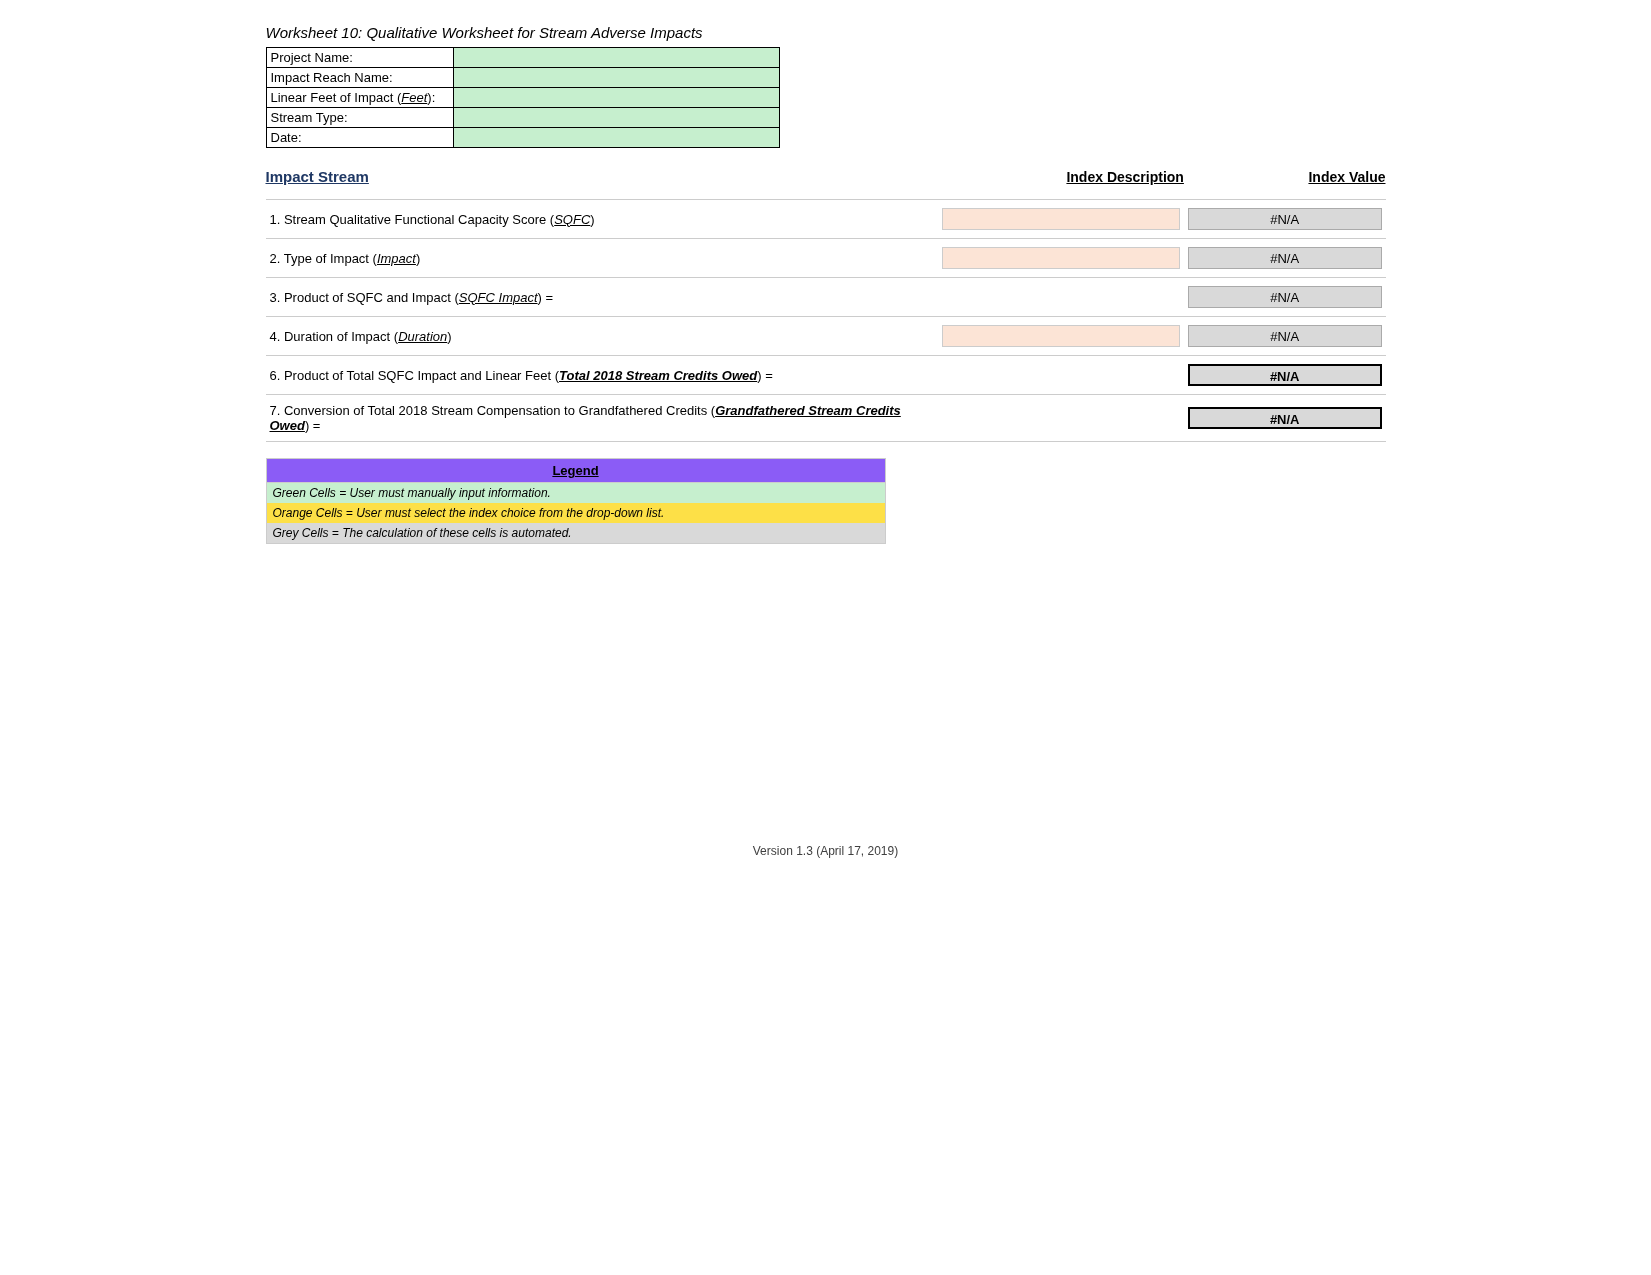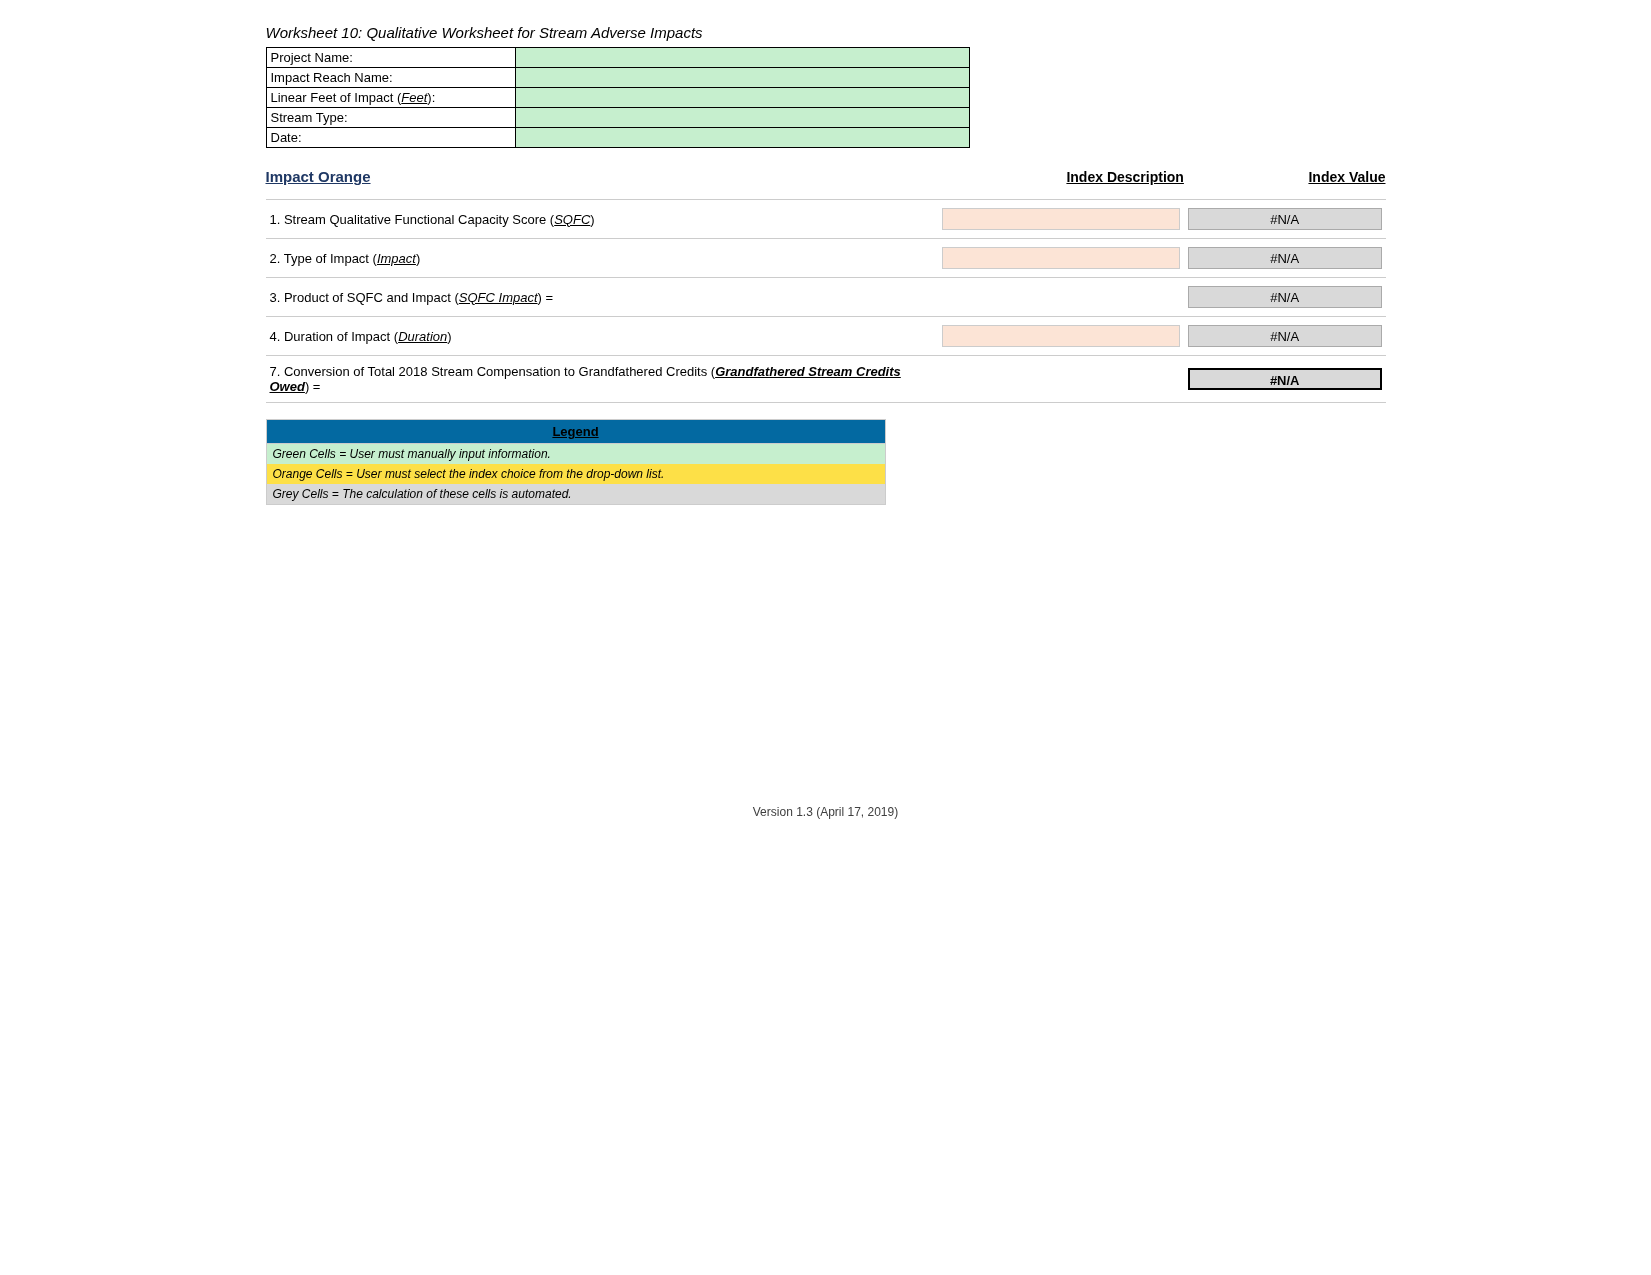--- a/index.html
+++ b/index.html
@@ -20,21 +20,21 @@
       max-width: 1200px;
       margin: 0 auto;
     }
     .worksheet-title {
       font-style: italic;
       font-size: 15px;
       margin-bottom: 6px;
     }
     .header-table {
       border-collapse: collapse;
-      width: 704px;
+      width: 514px;
       margin-bottom: 20px;
     }
     .header-table td {
       border: 1px solid #000;
       padding: 2px 4px;
       font-size: 13px;
     }
     .header-table td.label {
       width: 220px;
       background: #fff;
@@ -123,21 +123,21 @@
     .legend-section {
       width: 620px;
       border: 1px solid #ccc;
     }
     .legend-title {
       text-align: center;
       font-weight: bold;
       text-decoration: underline;
       padding: 4px;
       border-bottom: 1px solid #ccc;
-      background: #0369a1;
+      background: #8b5cf6;
     }
     .legend-row {
       padding: 3px 6px;
       font-size: 12px;
       font-style: italic;
     }
     .legend-green {
       background: #c6efce;
     }
     .legend-orange {
@@ -179,21 +179,21 @@
           <td class="value"></td>
         </tr>
         <tr>
           <td class="label">Date:</td>
           <td class="value"></td>
         </tr>
       </tbody>
   </table>
 
   <div class="section-headers">
-    <div class="section-header-impact">Impact Orange</div>
+    <div class="section-header-impact">Impact Stream</div>
     <div class="section-header-desc">Index Description</div>
     <div class="section-header-value">Index Value</div>
   </div>
 
   <table class="main-table">
     <tbody id="main-tbody">
         <tr>
           <td class="td-factor">1. Stream Qualitative Functional Capacity Score (<span style="font-style:italic;text-decoration:underline">SQFC</span>)</td>
           <td class="td-desc">
             <span class="cell-orange"></span>
@@ -218,20 +218,27 @@
             <span class="cell-grey">#N/A</span>
           </td>
         </tr>
         <tr>
           <td class="td-factor">4. Duration of Impact (<span style="font-style:italic;text-decoration:underline">Duration</span>)</td>
           <td class="td-desc">
             <span class="cell-orange"></span>
           </td>
           <td class="td-value">
             <span class="cell-grey">#N/A</span>
+          </td>
+        </tr>
+        <tr>
+          <td class="td-factor">6. Product of Total SQFC Impact and Linear Feet (<span style="font-weight:bold;font-style:italic;text-decoration:underline">Total 2018 Stream Credits Owed</span>) =</td>
+          <td class="td-desc"></td>
+          <td class="td-value">
+            <span class="cell-grey-bold">#N/A</span>
           </td>
         </tr>
         <tr>
           <td class="td-factor">7. Conversion of Total 2018 Stream Compensation to Grandfathered Credits (<span style="font-weight:bold;font-style:italic;text-decoration:underline">Grandfathered Stream Credits Owed</span>) =</td>
           <td class="td-desc"></td>
           <td class="td-value">
             <span class="cell-grey-bold">#N/A</span>
           </td>
         </tr>
       </tbody>

